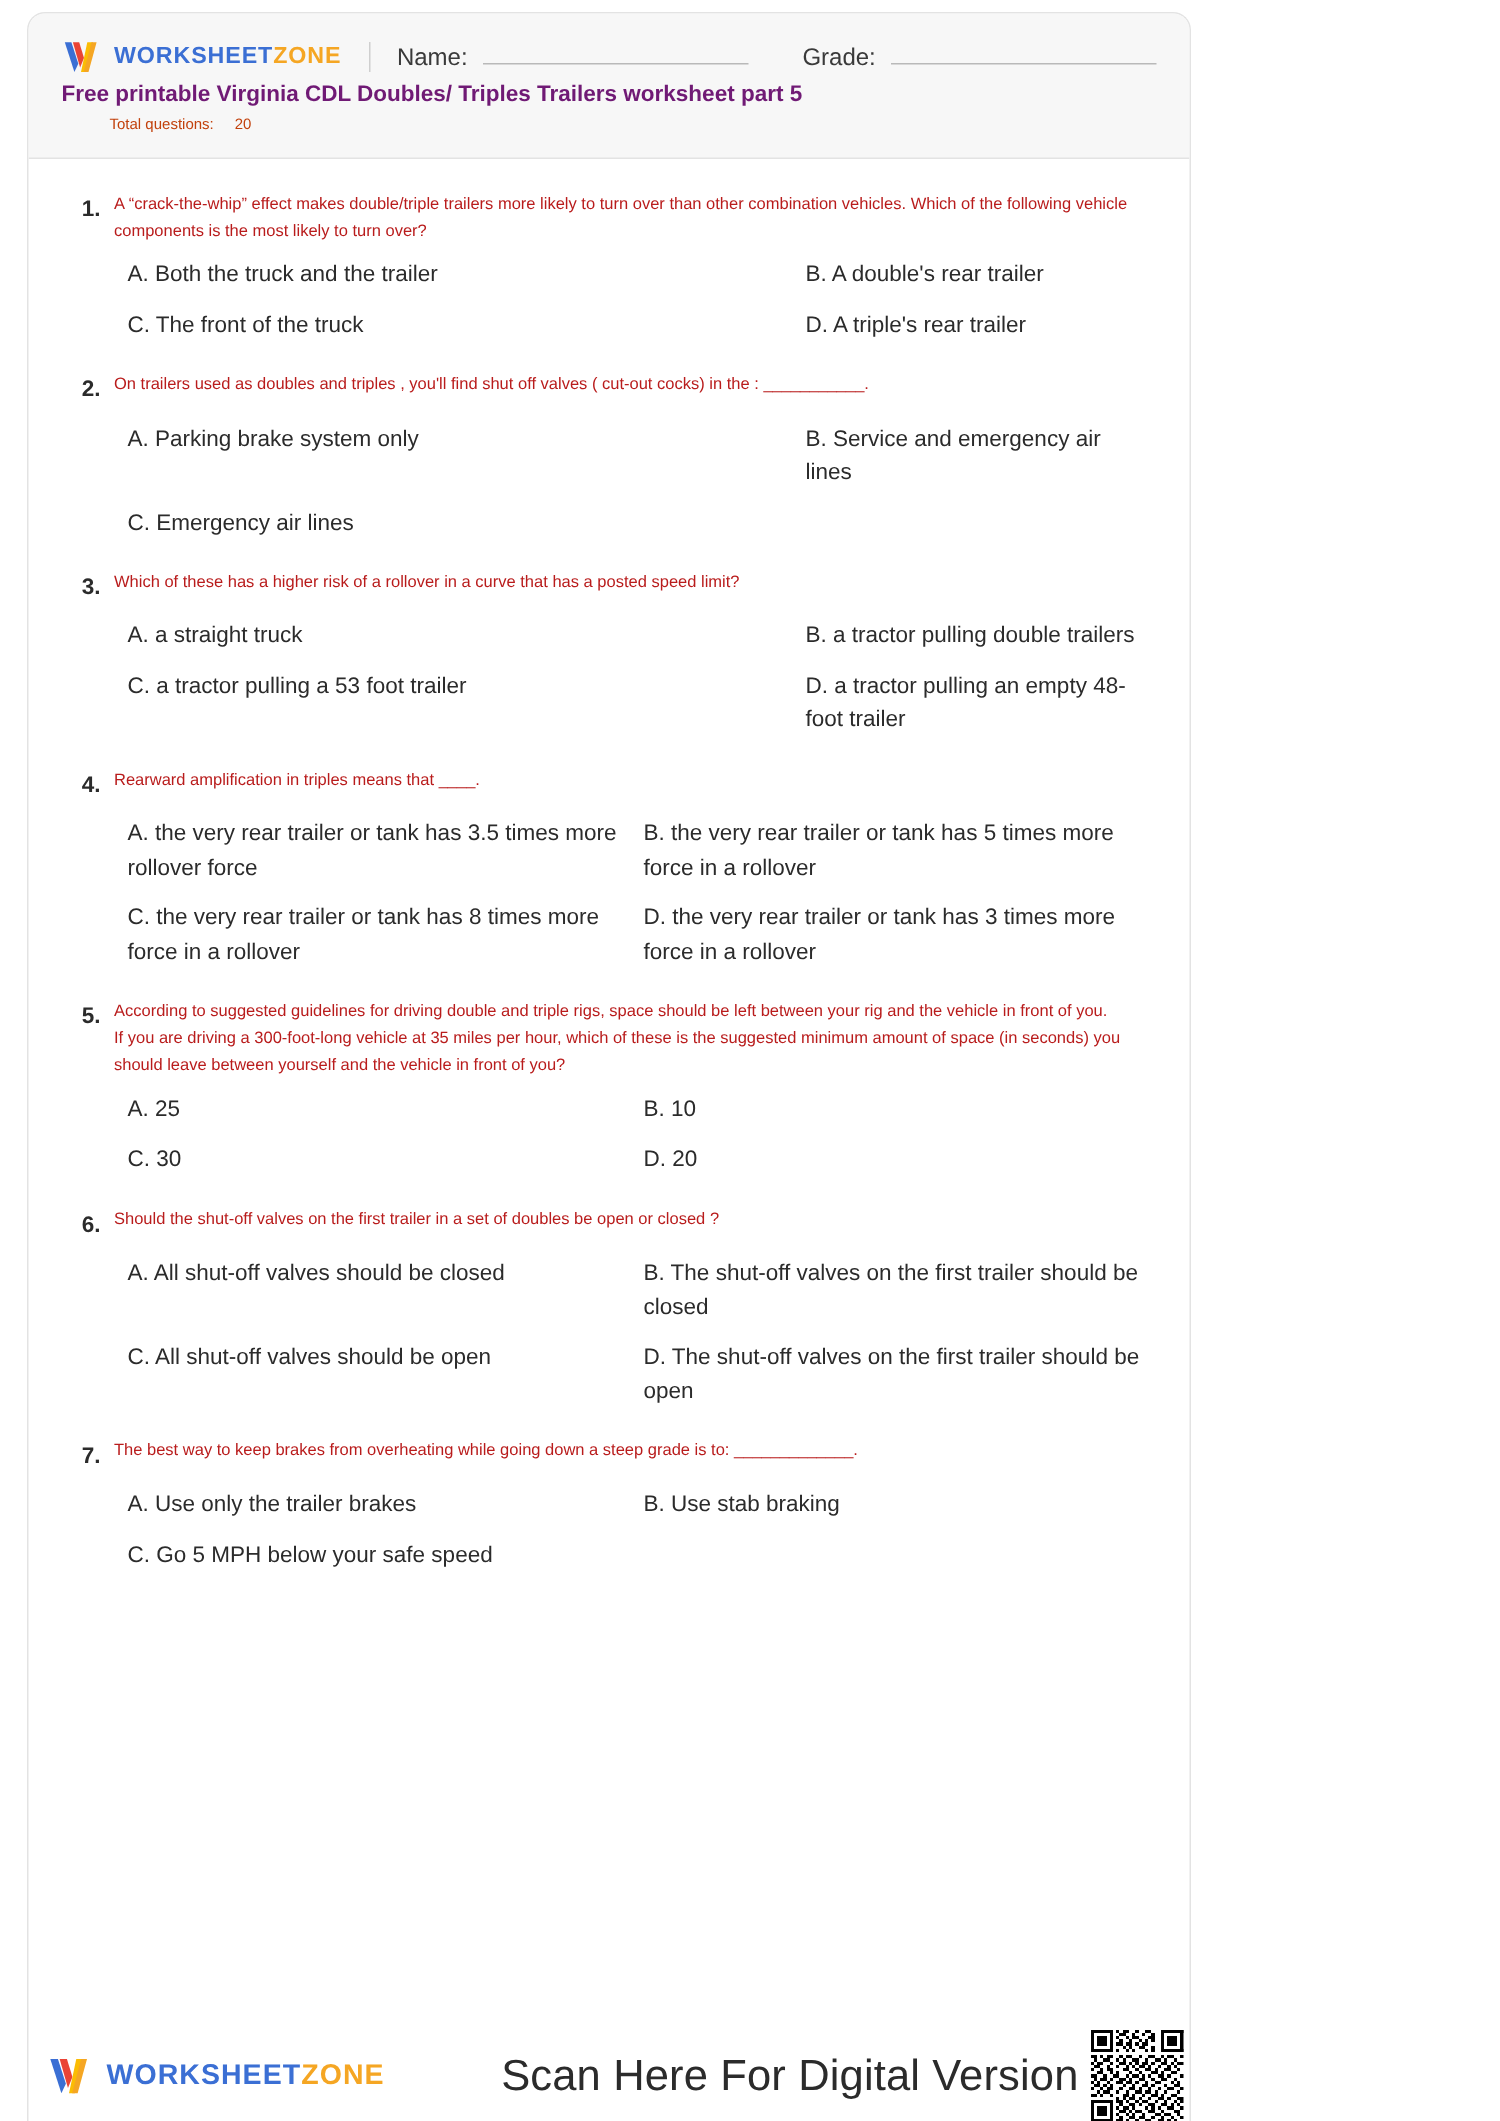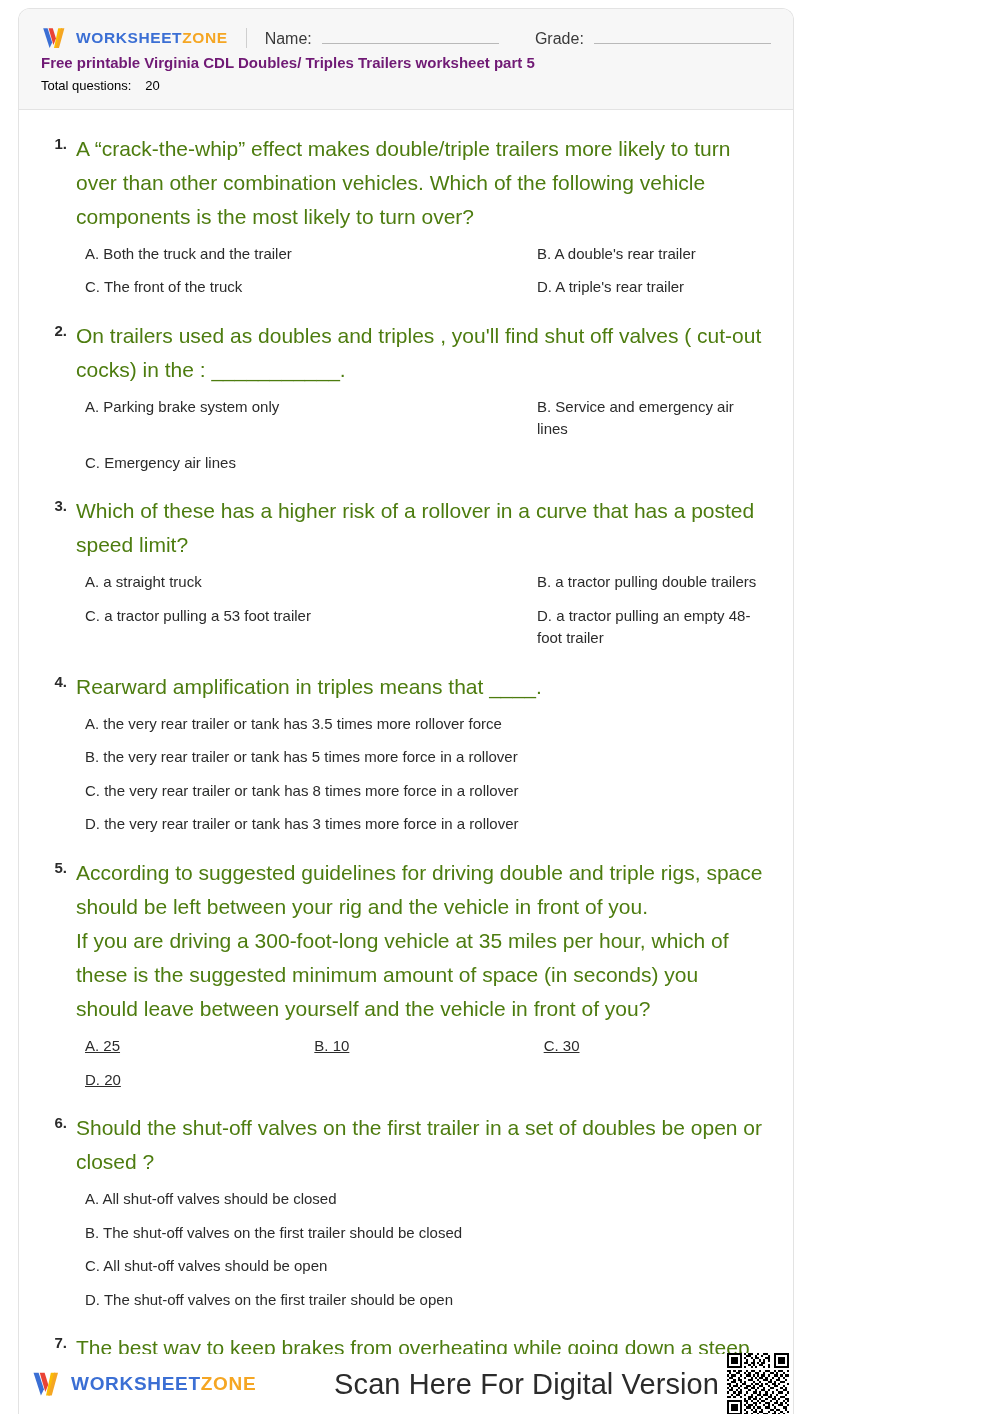--- a/index.html
+++ b/index.html
@@ -100,23 +100,24 @@
   .field.grade { max-width: 350px; margin-left: 36px; }
 
   .header-title {
     font-size: 15px;
     font-weight: 700;
     color: #701a75;
     line-height: 1.35;
   }
   .header-sub {
     margin-top: 4px;
-    font-size: 13px;
-    color: #000000;
+    font-size: 10px;
+    color: #c2410c;
     line-height: 1.35;
+    margin-left: 32px;
   }
   .header-sub .qcount { margin-left: 14px; }
 
   
   .sheet-body {
     flex: 1 1 auto;
     padding: 22px 30px 0 30px;
     overflow: hidden;
   }
 
@@ -132,37 +133,37 @@
   .q-num {
     font-size: 15px;
     font-weight: 700;
     color: #2b2b2b;
     min-width: 18px;
     text-align: right;
     flex: 0 0 auto;
     line-height: 1.62;
   }
   .q-text {
-    font-size: 21px;
-    color: #4d7c0f;
+    font-size: 11px;
+    color: #b91c1c;
     line-height: 1.62;
     flex: 1 1 auto;
     white-space: pre-line;
   }
 
   .options {
     margin-top: 9px;
     padding-left: 36px;
     display: grid;
     row-gap: 11px;
     column-gap: 10px;
   }
   .options.cols-2 { grid-template-columns: 442px 1fr; }
-  .options.cols-1 { grid-template-columns: 1fr; }
-  .options.cols-4 { grid-template-columns: repeat(3, 1fr); text-decoration: underline; }
+  .options.cols-1 { grid-template-columns: 1fr 1fr; }
+  .options.cols-4 { grid-template-columns: repeat(2, 1fr); }
 
   .option {
     font-size: 15px;
     color: #2b2b2b;
     line-height: 1.5;
   }
 
   
   .sheet-footer {
     flex: 0 0 auto;

